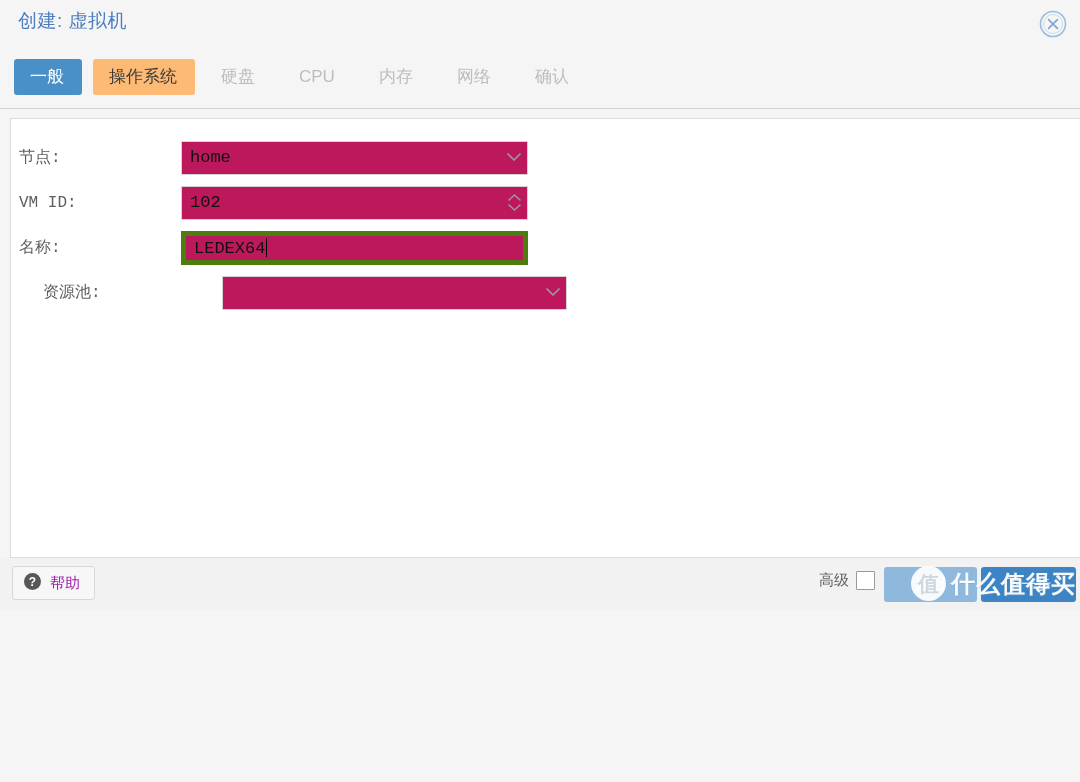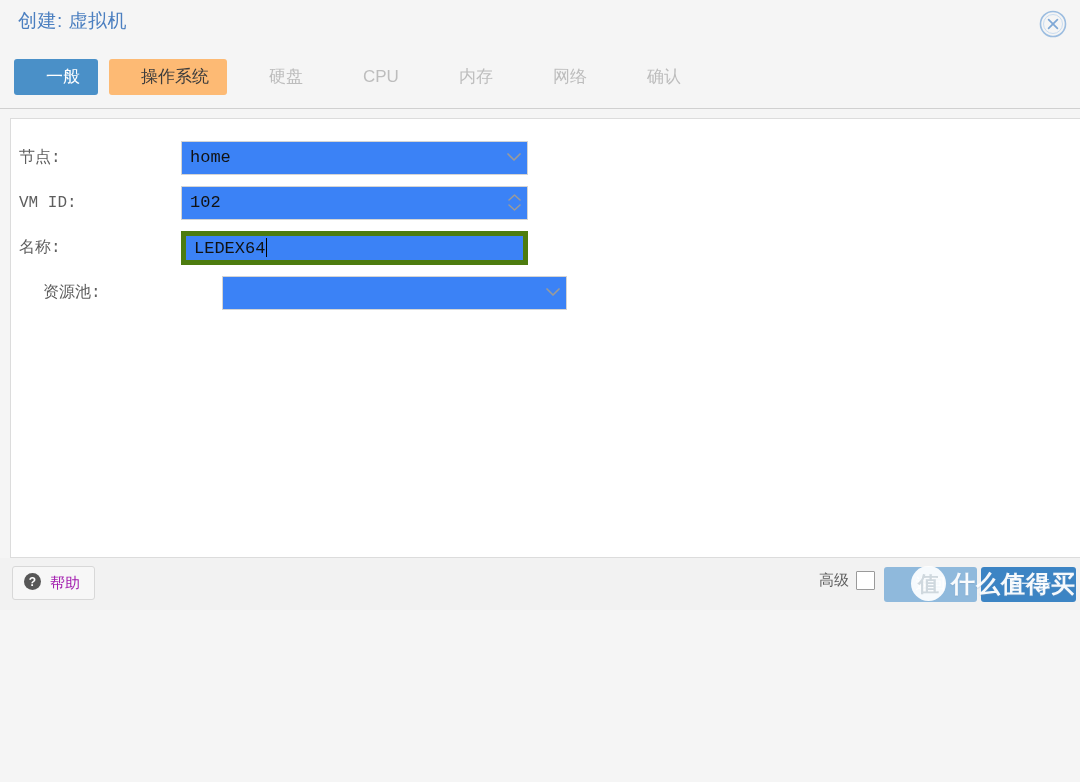--- a/index.html
+++ b/index.html
@@ -56,21 +56,21 @@
   .tabs {
     position: absolute;
     left: 14px;
     top: 59px;
     display: flex;
     align-items: flex-start;
     gap: 0px;
   }
   .tab {
     font-size: 17px;
-    padding: 9px 18px 10px 32px;
+    padding: 9px 18px 10px 16px;
     border-radius: 3px;
     white-space: nowrap;
     cursor: pointer;
     color: #b9b9b9;
     background: transparent;
     line-height: 1;
   }
   .tab.active {
     background: #4a90c8;
     color: #ffffff;
@@ -117,21 +117,21 @@
     padding-left: 32px;
     width: 185px;
   }
 
   
   .field {
     position: relative;
     height: 34px;
     box-sizing: border-box;
     border: 1px solid #d4d4d4;
-    background: #3b82f6;
+    background: #be185d;
     display: flex;
     align-items: center;
   }
   .field.w-node   { width: 347px; }
   .field.w-vmid   { width: 347px; }
   .field.w-name   { width: 347px; }
   .field.w-pool   { width: 345px; margin-left: 26px; }
 
   .field.focused {
     border: 5px solid #4d7c0f;

